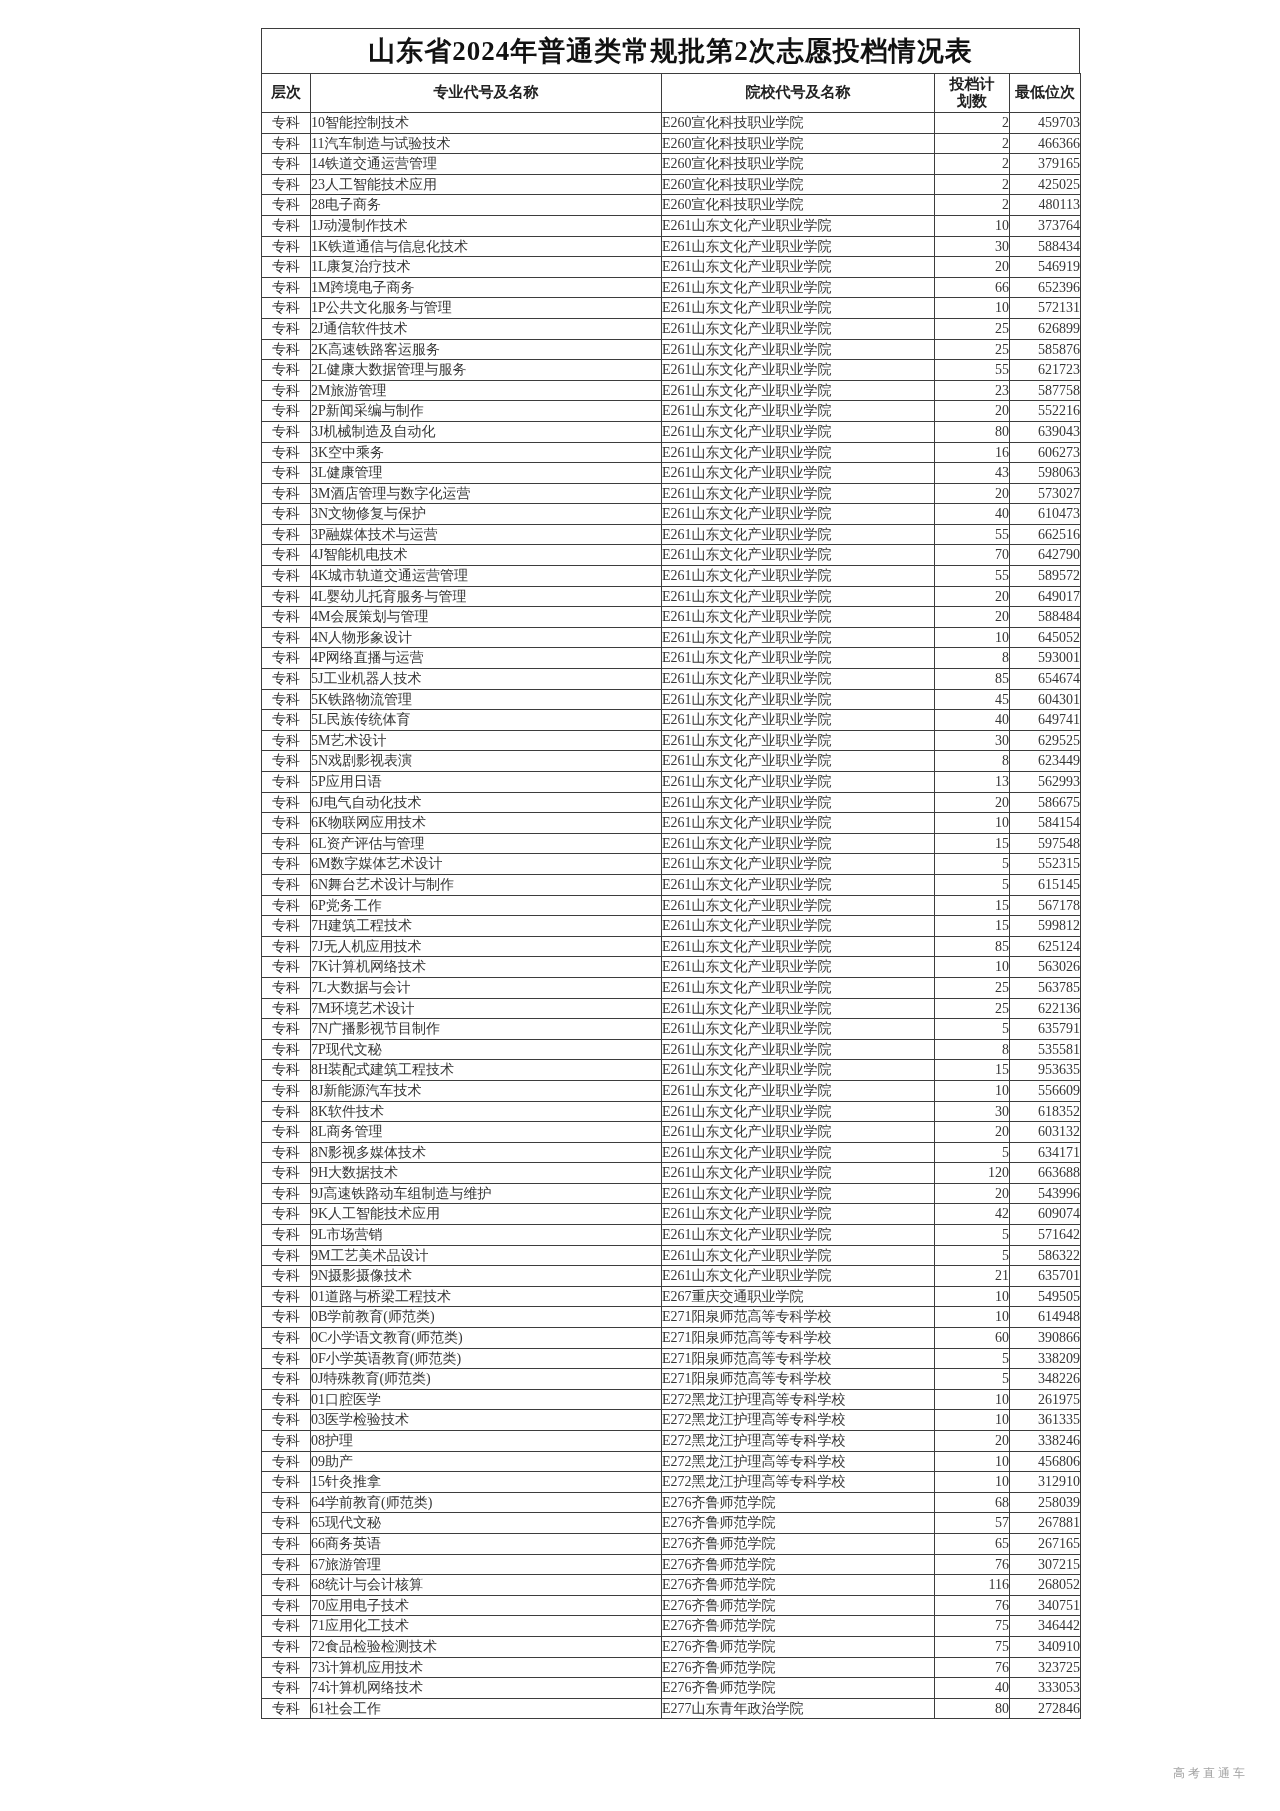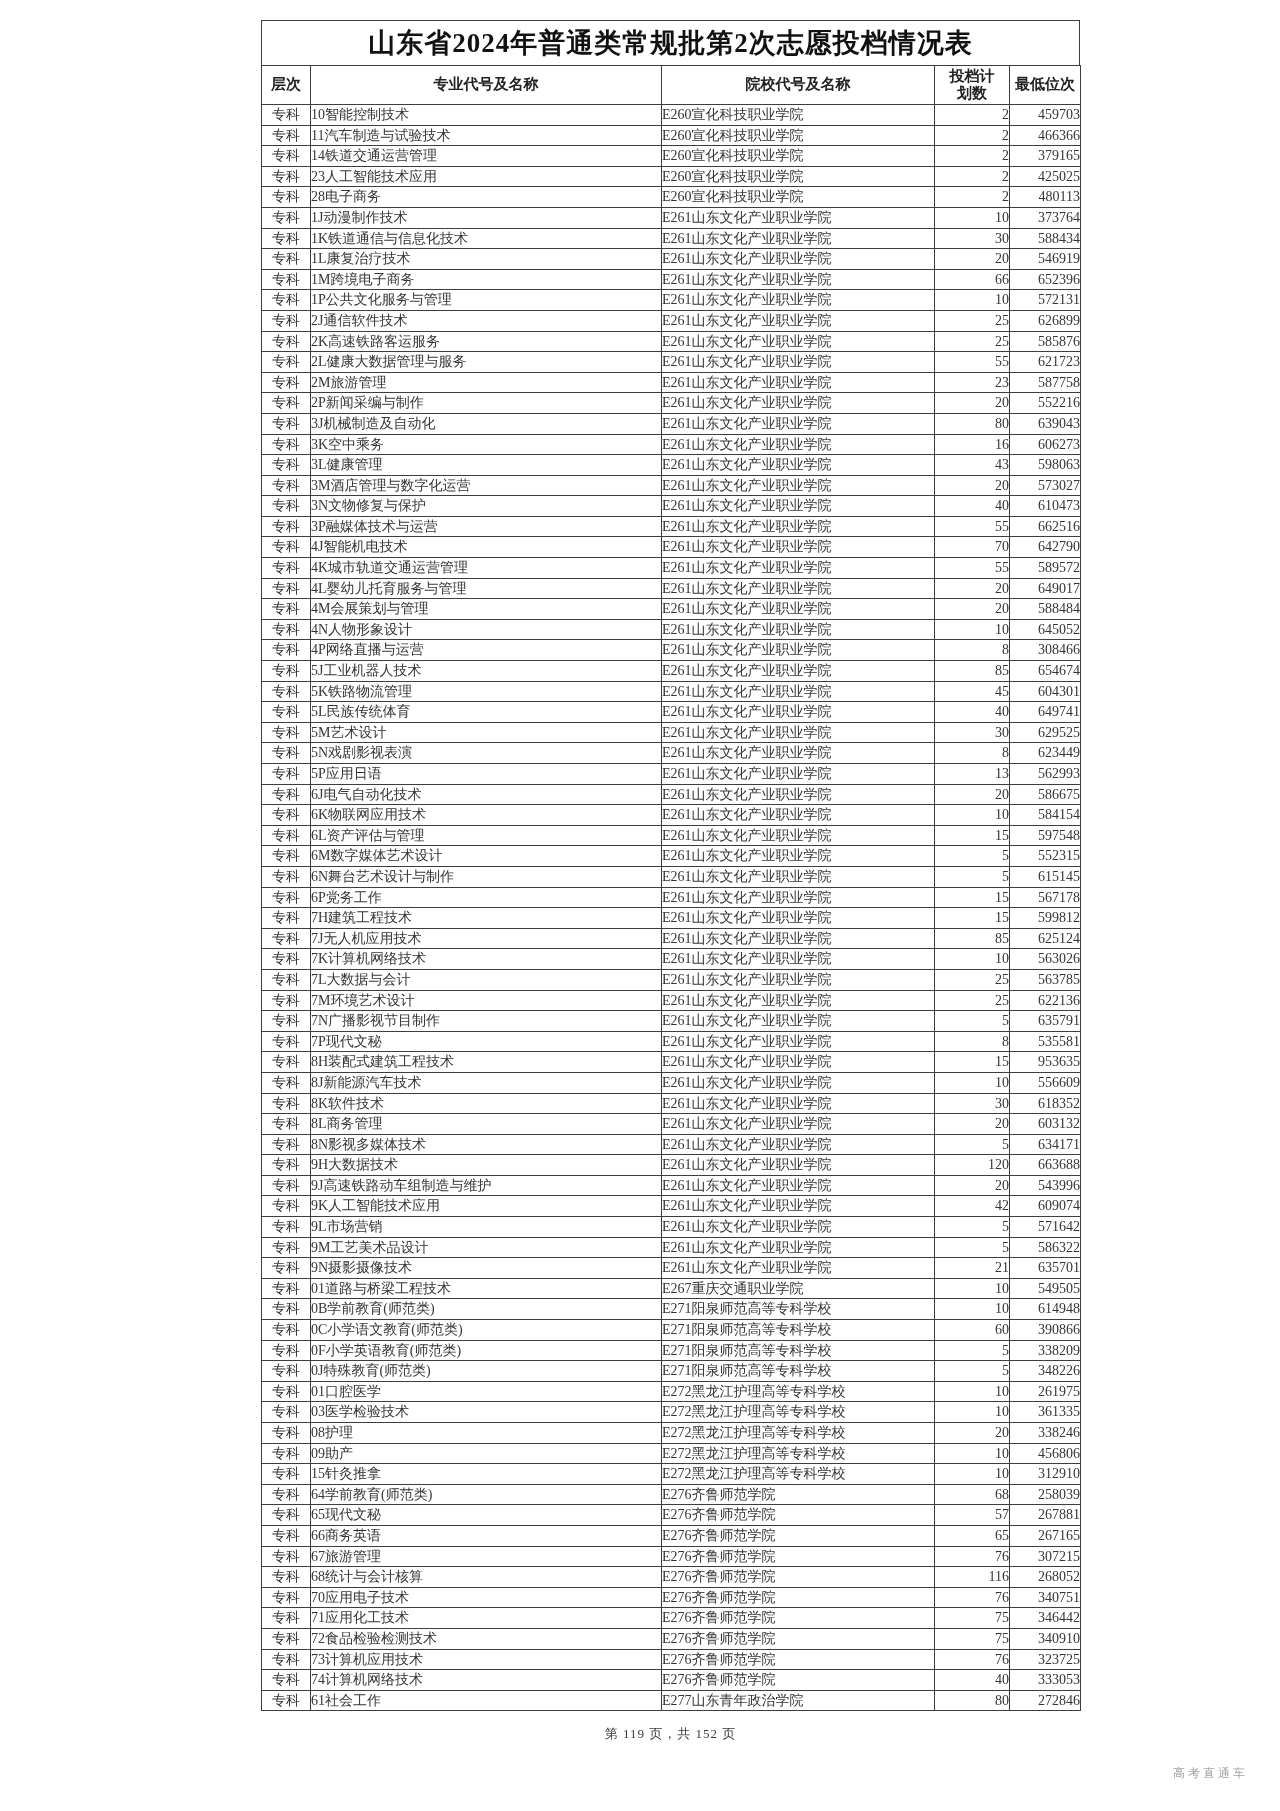--- a/index.html
+++ b/index.html
@@ -6,21 +6,21 @@
   body{
     width:1280px;height:1811px;
     background:#ffffff;
     font-family:"Liberation Serif","DejaVu Serif",serif;
     color:#333;
     position:relative;
     overflow:hidden;
   }
   .sheet{
     position:absolute;
-    left:229px; top:20px;
+    left:229px; top:28px;
     width:819px;
     padding-left:32px;
   }
   .title-cell{
     border:1px solid #3d3d3d;
     height:44px;
     display:flex;align-items:center;justify-content:center;
     font-size:27px;
     font-weight:bold;
     color:#111;
@@ -282,21 +282,21 @@
           <td class="c1">4N人物形象设计</td>
           <td class="c2">E261山东文化产业职业学院</td>
           <td class="c3">10</td>
           <td class="c4">645052</td>
         </tr>
         <tr>
           <td class="c0">专科</td>
           <td class="c1">4P网络直播与运营</td>
           <td class="c2">E261山东文化产业职业学院</td>
           <td class="c3">8</td>
-          <td class="c4">308466</td>
+          <td class="c4">593001</td>
         </tr>
         <tr>
           <td class="c0">专科</td>
           <td class="c1">5J工业机器人技术</td>
           <td class="c2">E261山东文化产业职业学院</td>
           <td class="c3">85</td>
           <td class="c4">654674</td>
         </tr>
         <tr>
           <td class="c0">专科</td>
@@ -644,16 +644,15 @@
         <tr>
           <td class="c0">专科</td>
           <td class="c1">61社会工作</td>
           <td class="c2">E277山东青年政治学院</td>
           <td class="c3">80</td>
           <td class="c4">272846</td>
         </tr>
       </tbody>
   </table>
 
-  <div class="footer">第 119 页，共 152 页</div>
 </div>
 
 <div class="watermark">高考直通车</div>
 
 </body></html>

